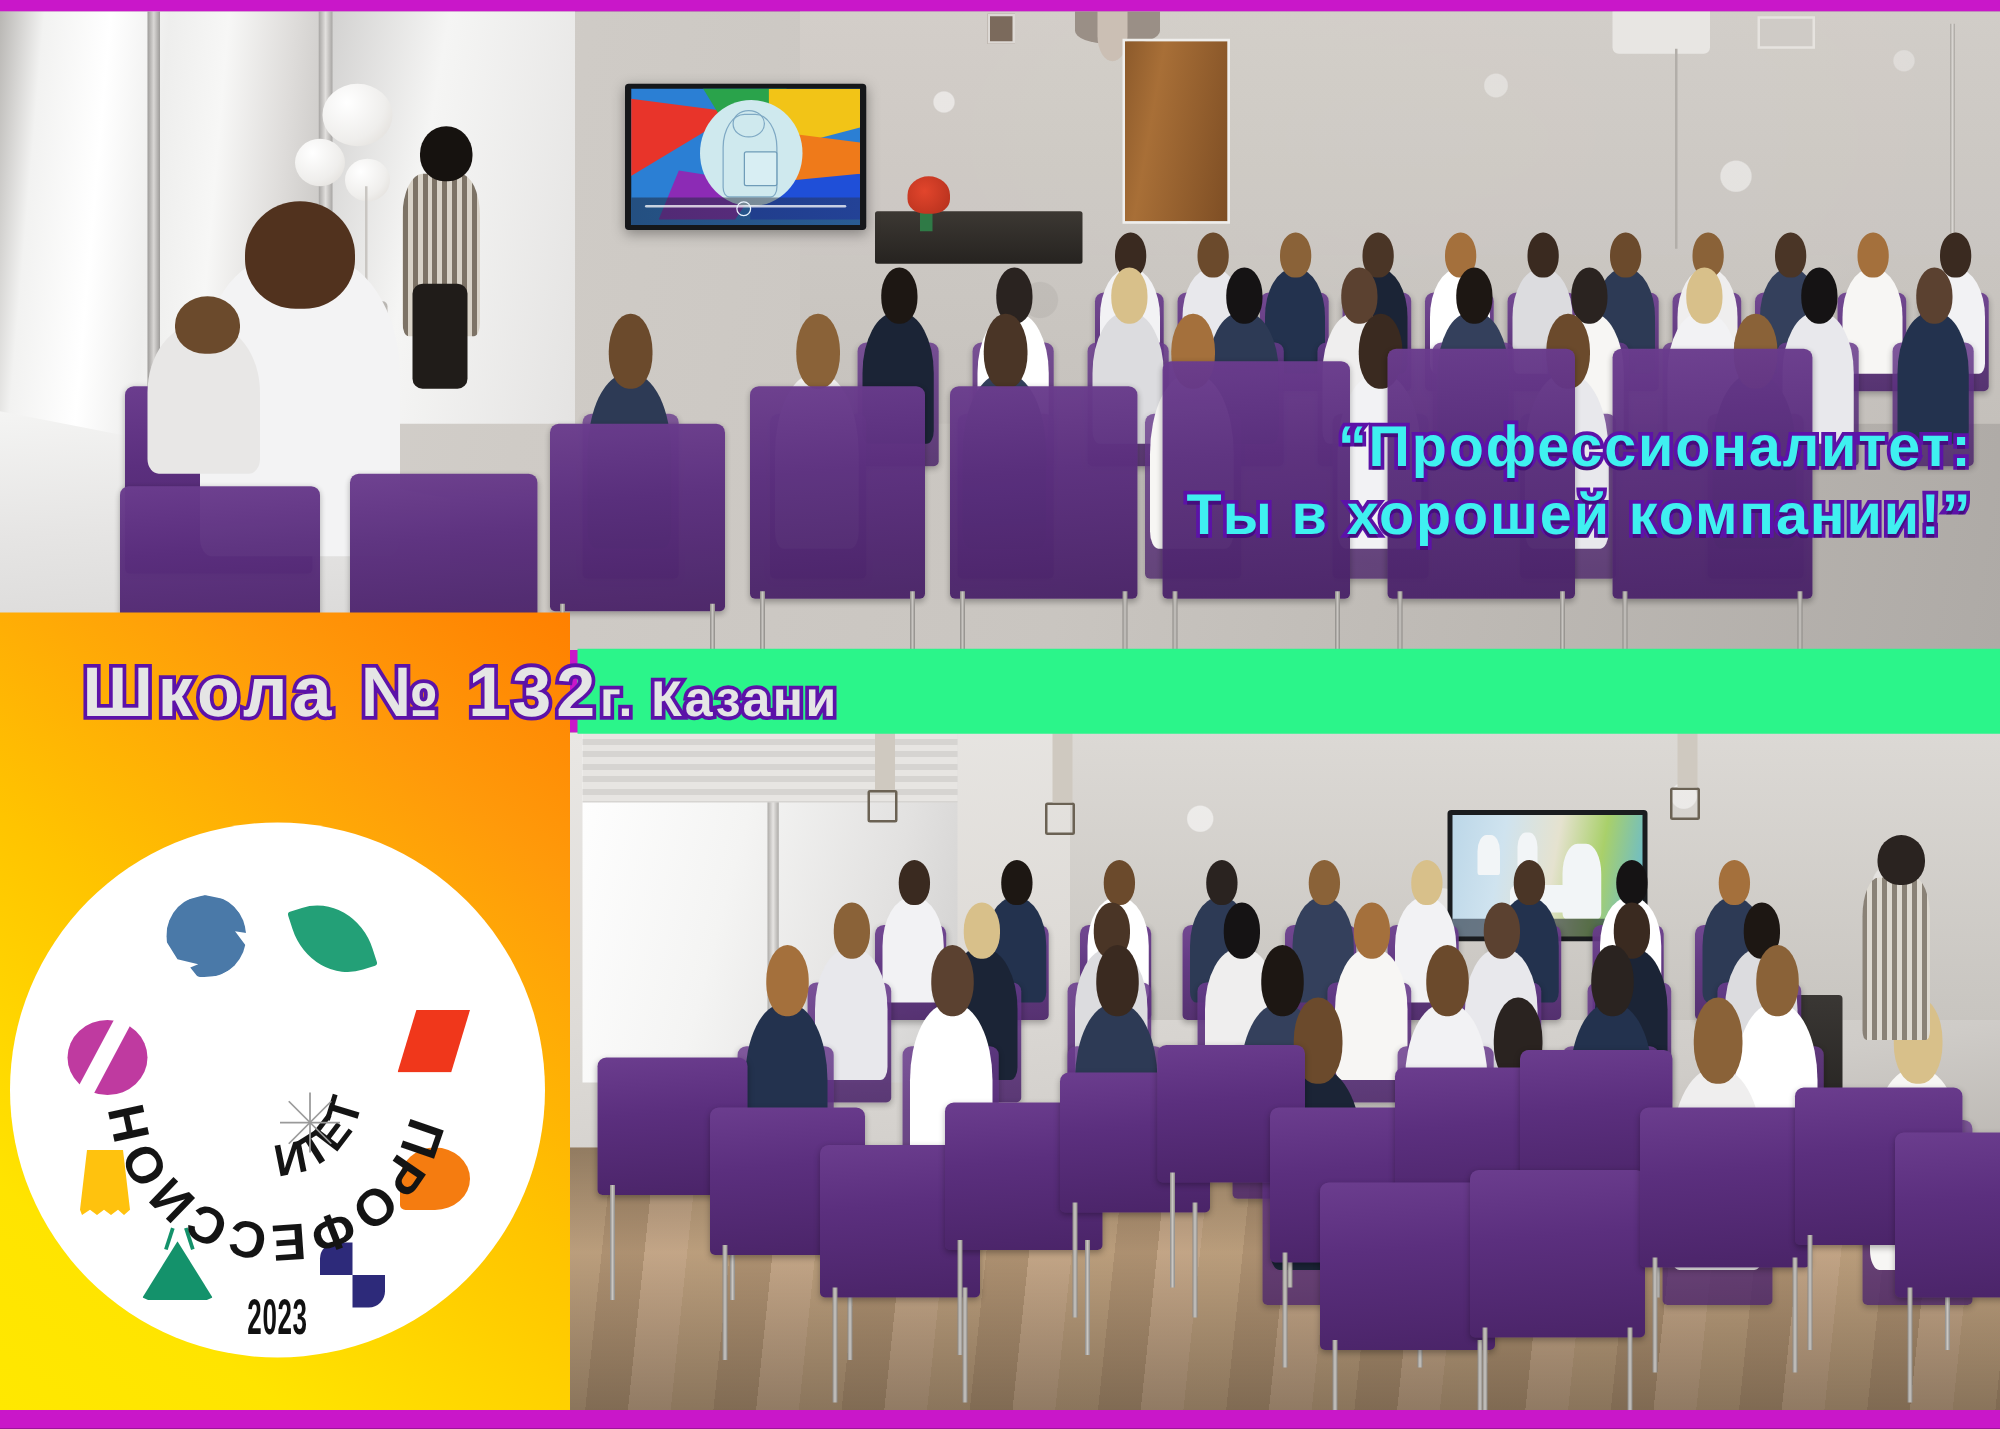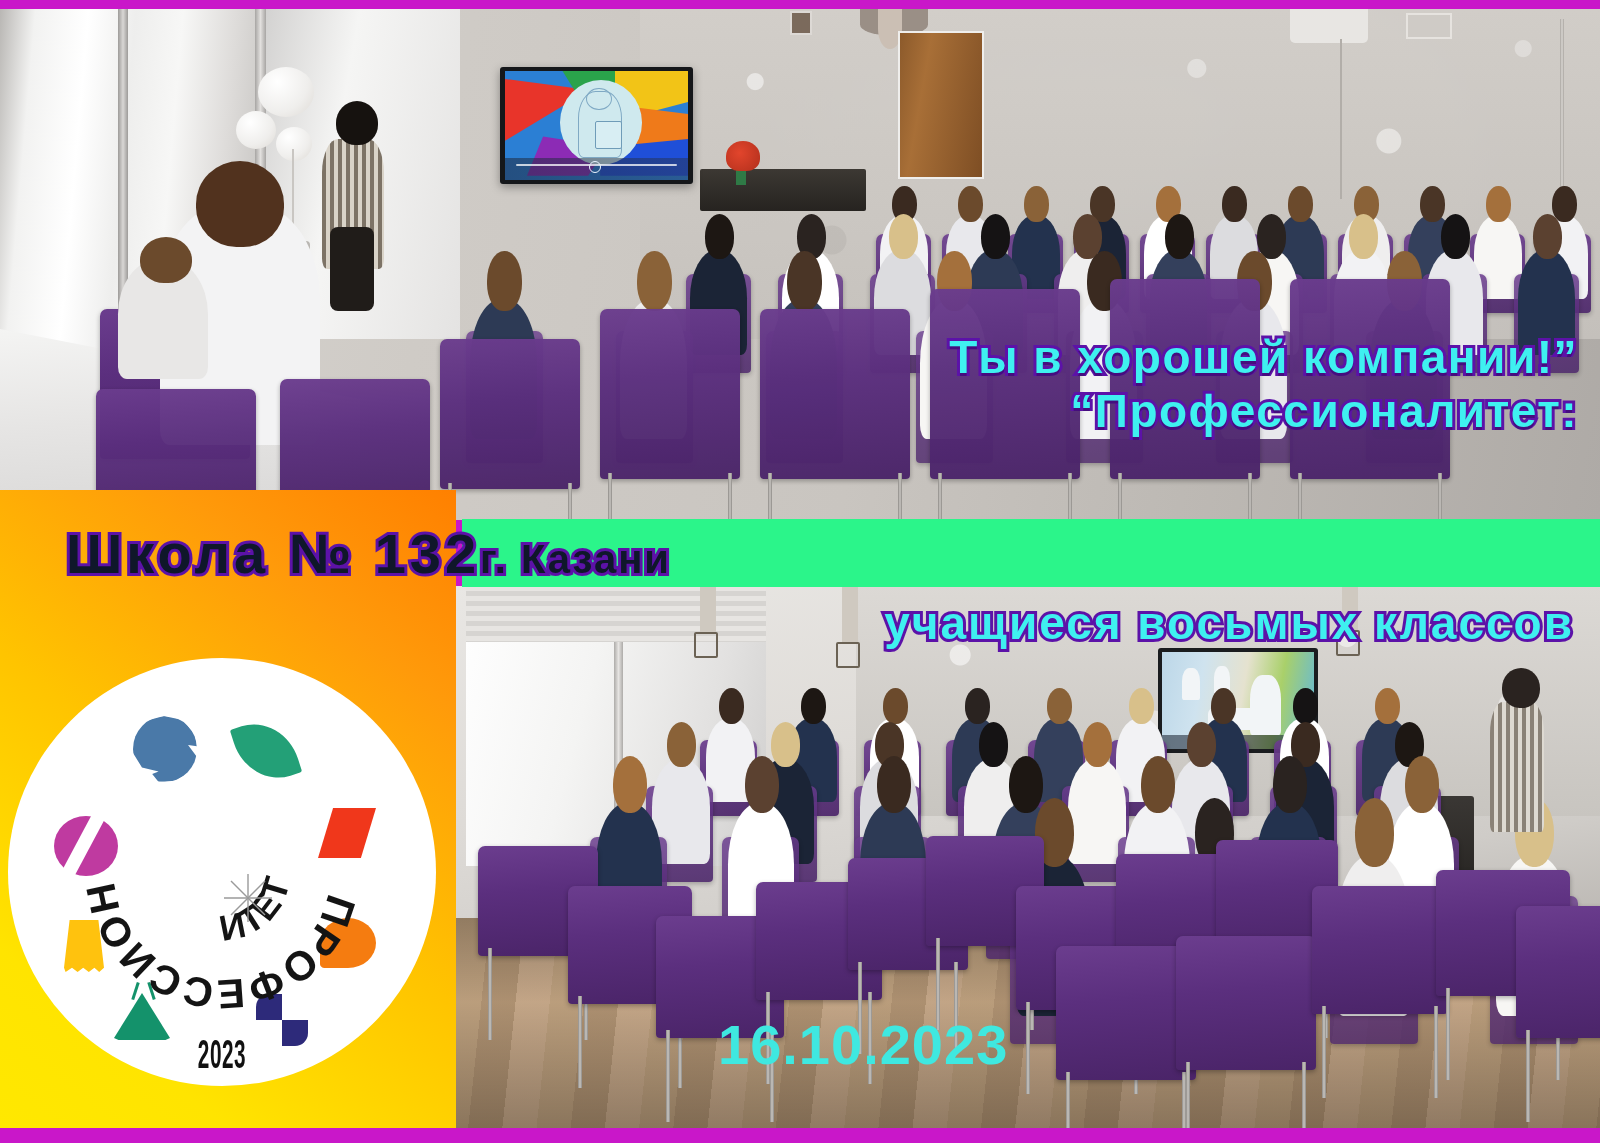--- a/index.html
+++ b/index.html
@@ -297,21 +297,21 @@
     paint-order:stroke fill;
     letter-spacing:1.5px;
     white-space:nowrap;
     text-shadow:0 3px 0 rgba(0,0,0,.25);
   }
 
   .school-line {
     position:absolute; left:66px; top:524px; z-index:30;
     font-family:"Liberation Sans", sans-serif;
     font-weight:700; font-size:56px; line-height:60px;
-    color:#0f172a;
+    color:#e5e5e5;
     -webkit-text-stroke:6px #5c12a8;
     paint-order:stroke fill;
     letter-spacing:4px;
     white-space:nowrap;
   }
   .school-line .city {
     font-size:40px; letter-spacing:2px;
     -webkit-text-stroke:6px #5c12a8;
     paint-order:stroke fill;
   }
@@ -703,27 +703,25 @@
           <line x1="9" y1="9" x2="43" y2="43"></line>
           <line x1="43" y1="9" x2="9" y2="43"></line>
         </g>
       </svg>
 
       <div class="logo-year">2023</div>
     </div>
   </div>
 
   <div class="title-block">
+    <div class="title-line">“Профессионалитет:</div>
     <div class="title-line">Ты в хорошей компании!”</div>
-    <div class="title-line">“Профессионалитет:</div>
   </div>
 
   <div class="school-line">
     <span>Школа № 132</span><span class="city">г. Казани</span>
   </div>
 
-  <div class="grade-line">учащиеся восьмых классов</div>
-
-  <div class="date-line">16.10.2023</div>
+
 
   <div class="frame-top"></div>
   <div class="frame-bottom"></div>
 </div>
 
 </body></html>

